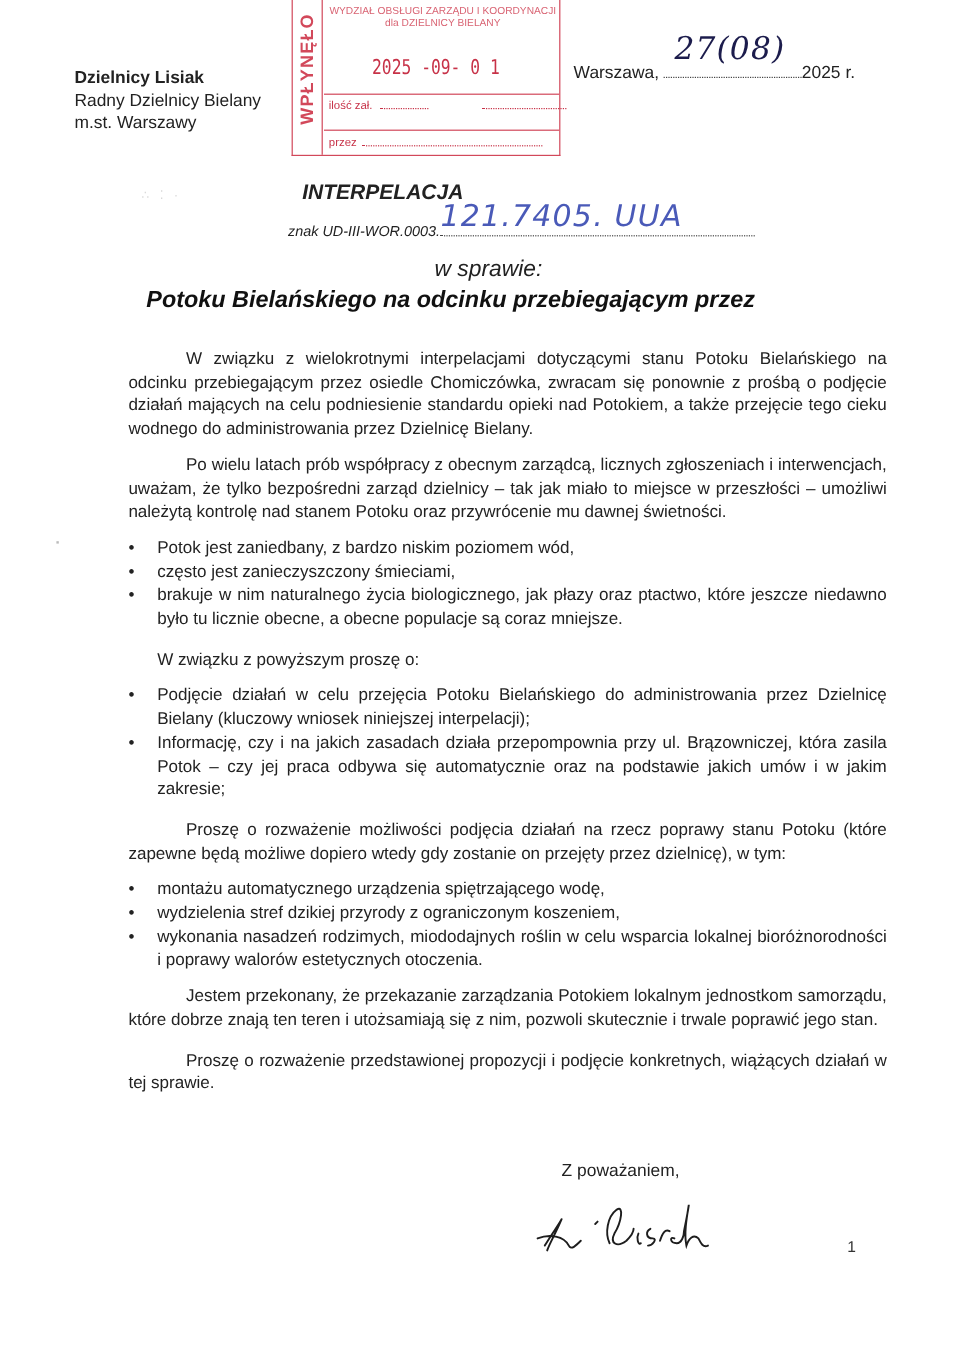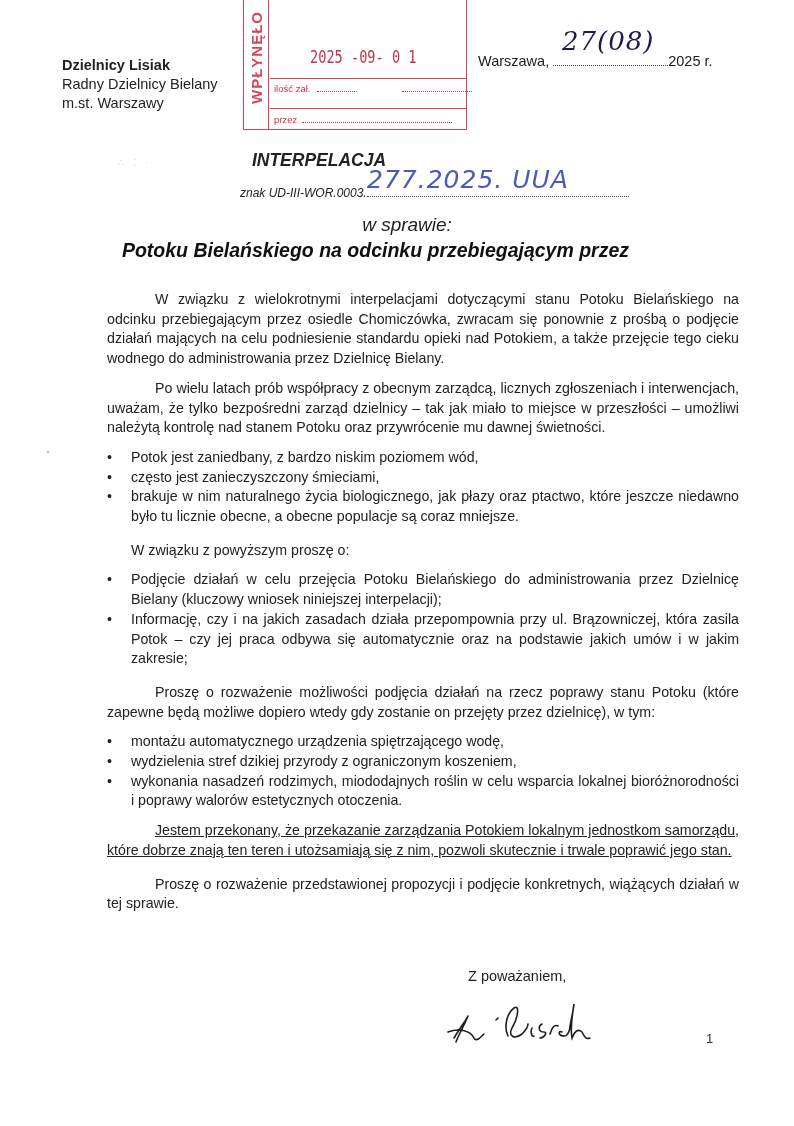--- a/index.html
+++ b/index.html
@@ -61,20 +61,24 @@
 <div class="abs sender">
   <div class="name">Dzielnicy Lisiak</div>
   <div>Radny Dzielnicy Bielany</div>
   <div>m.st. Warszawy</div>
 </div>
 
 <div class="abs stamp">
   <div class="vcol">
     <div class="vtext">WPŁYNĘŁO</div>
   </div>
+  <div class="dept">
+    <div>WYDZIAŁ OBSŁUGI ZARZĄDU I KOORDYNACJI</div>
+    <div>dla DZIELNICY BIELANY</div>
+  </div>
   <div class="date">2025 -09- 0 1</div>
   <div class="rowline" style="top:78px;"></div>
   <div class="row row1">
     <span>ilość zał.</span>
     <span class="dots" style="width:40px;margin-left:4px;"></span>
     <span class="dots" style="width:70px;margin-left:42px;"></span>
   </div>
   <div class="rowline" style="top:108px;"></div>
   <div class="row row2">
     <span>przez</span>
@@ -89,21 +93,21 @@
 
 <div class="abs smudge">∴ ⁚ ·</div>
 
 <div class="abs title">
   <span>INTERPELACJA</span>
 </div>
 
 <div class="abs znak">
   <span>znak UD-III-WOR.0003.</span><span class="dotfill"></span>
 </div>
-<div class="hw-znak">277.2025. UUA</div>
+<div class="hw-znak">121.7405. UUA</div>
 
 <div class="abs sprawie">w sprawie:</div>
 <div class="abs subject">
   <div>Potoku Bielańskiego na odcinku przebiegającym przez</div>
 </div>
 
 <div class="abs body">
   <p class="ind">W związku z wielokrotnymi interpelacjami dotyczącymi stanu Potoku Bielańskiego na odcinku przebiegającym przez osiedle Chomiczówka, zwracam się ponownie z prośbą o podjęcie działań mających na celu podniesienie standardu opieki nad Potokiem, a także przejęcie tego cieku wodnego do administrowania przez Dzielnicę Bielany.</p>
   <p class="ind">Po wielu latach prób współpracy z obecnym zarządcą, licznych zgłoszeniach i interwencjach, uważam, że tylko bezpośredni zarząd dzielnicy – tak jak miało to miejsce w przeszłości – umożliwi należytą kontrolę nad stanem Potoku oraz przywrócenie mu dawnej świetności.</p>
   <ul>
@@ -115,21 +119,21 @@
   <ul>
     <li><span class="bullet">•</span><span>Podjęcie działań w celu przejęcia Potoku Bielańskiego do administrowania przez Dzielnicę Bielany (kluczowy wniosek niniejszej interpelacji);</span></li>
     <li><span class="bullet">•</span><span>Informację, czy i na jakich zasadach działa przepompownia przy ul. Brązowniczej, która zasila Potok – czy jej praca odbywa się automatycznie oraz na podstawie jakich umów i w jakim zakresie;</span></li>
   </ul>
   <p class="ind" style="margin-top:14px;">Proszę o rozważenie możliwości podjęcia działań na rzecz poprawy stanu Potoku (które zapewne będą możliwe dopiero wtedy gdy zostanie on przejęty przez dzielnicę), w tym:</p>
   <ul>
     <li><span class="bullet">•</span><span>montażu automatycznego urządzenia spiętrzającego wodę,</span></li>
     <li><span class="bullet">•</span><span>wydzielenia stref dzikiej przyrody z ograniczonym koszeniem,</span></li>
     <li><span class="bullet">•</span><span>wykonania nasadzeń rodzimych, miododajnych roślin w celu wsparcia lokalnej bioróżnorodności i poprawy walorów estetycznych otoczenia.</span></li>
   </ul>
-  <p class="ind" style="margin-top:0;text-decoration:underline;">Jestem przekonany, że przekazanie zarządzania Potokiem lokalnym jednostkom samorządu, które dobrze znają ten teren i utożsamiają się z nim, pozwoli skutecznie i trwale poprawić jego stan.</p>
+  <p class="ind" style="margin-top:0;">Jestem przekonany, że przekazanie zarządzania Potokiem lokalnym jednostkom samorządu, które dobrze znają ten teren i utożsamiają się z nim, pozwoli skutecznie i trwale poprawić jego stan.</p>
   <p class="ind" style="margin-top:14px;">Proszę o rozważenie przedstawionej propozycji i podjęcie konkretnych, wiążących działań w tej sprawie.</p>
 </div>
 
 <div class="abs closing">Z poważaniem,</div>
 <div class="abs signature">
   <svg width="170" height="50" viewBox="0 0 170 50">
     <path d="M8 40 C 14 30, 20 22, 22 18 M 22 18 C 18 28, 12 38, 10 44 M 2 34 C 12 30, 24 32, 28 40 C 30 44, 34 40, 38 36" fill="none" stroke="#1e1e1e" stroke-width="1.6" stroke-linecap="round"></path>
     <path d="M 50 22 L 52 20" stroke="#1e1e1e" stroke-width="1.6" stroke-linecap="round"></path>
     <path d="M 62 38 C 58 30, 60 16, 68 10 C 74 6, 72 20, 66 30 C 62 38, 68 42, 76 36 C 80 32, 82 28, 82 26 M 86 30 C 84 34, 86 40, 88 38 M 96 26 C 92 28, 92 34, 98 34 C 102 34, 98 40, 94 40 M 104 36 C 106 30, 108 26, 112 28 M 116 34 C 112 32, 112 38, 118 38 C 122 38, 124 32, 124 28 C 126 18, 128 8, 128 6 C 126 18, 124 30, 126 40 C 128 34, 132 30, 136 34 C 138 38, 140 42, 144 40" fill="none" stroke="#1e1e1e" stroke-width="1.6" stroke-linecap="round"></path>
   </svg>

